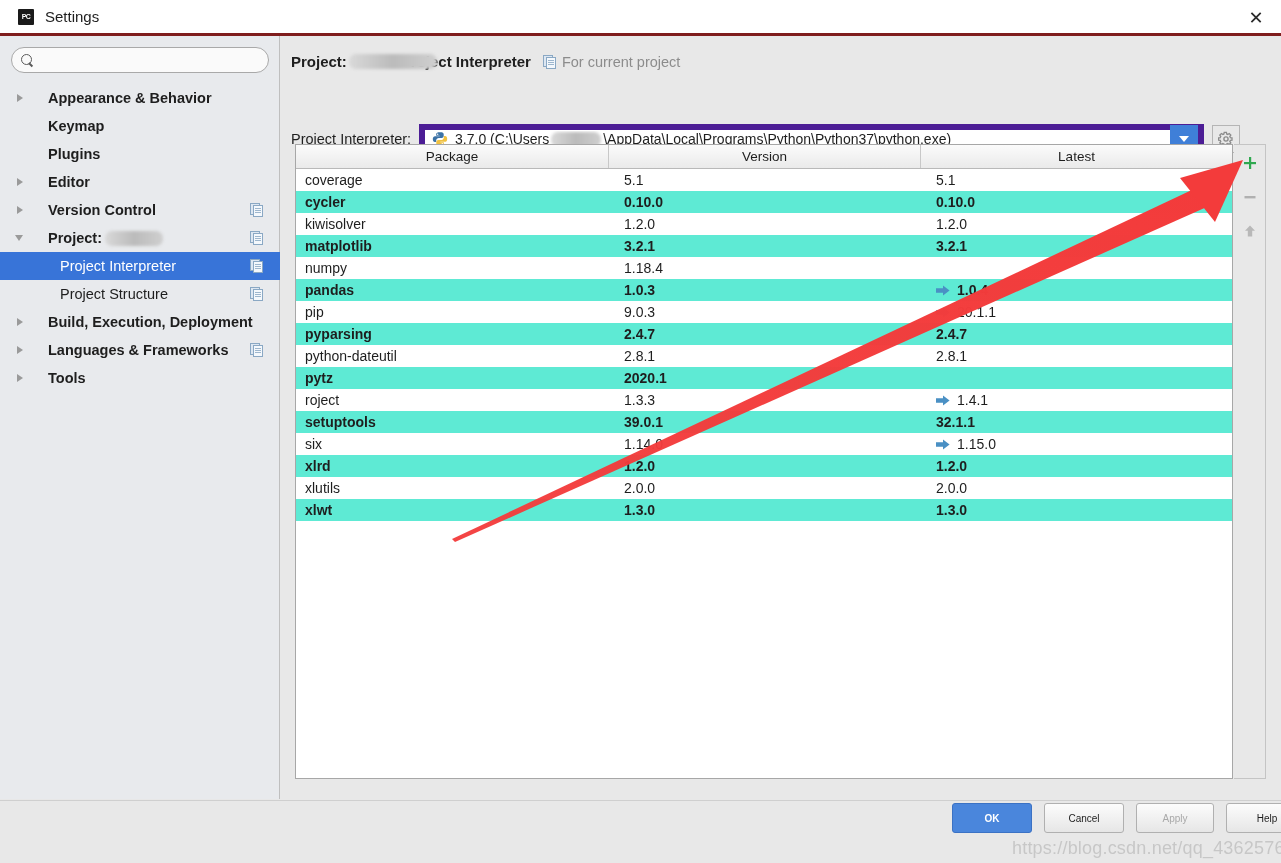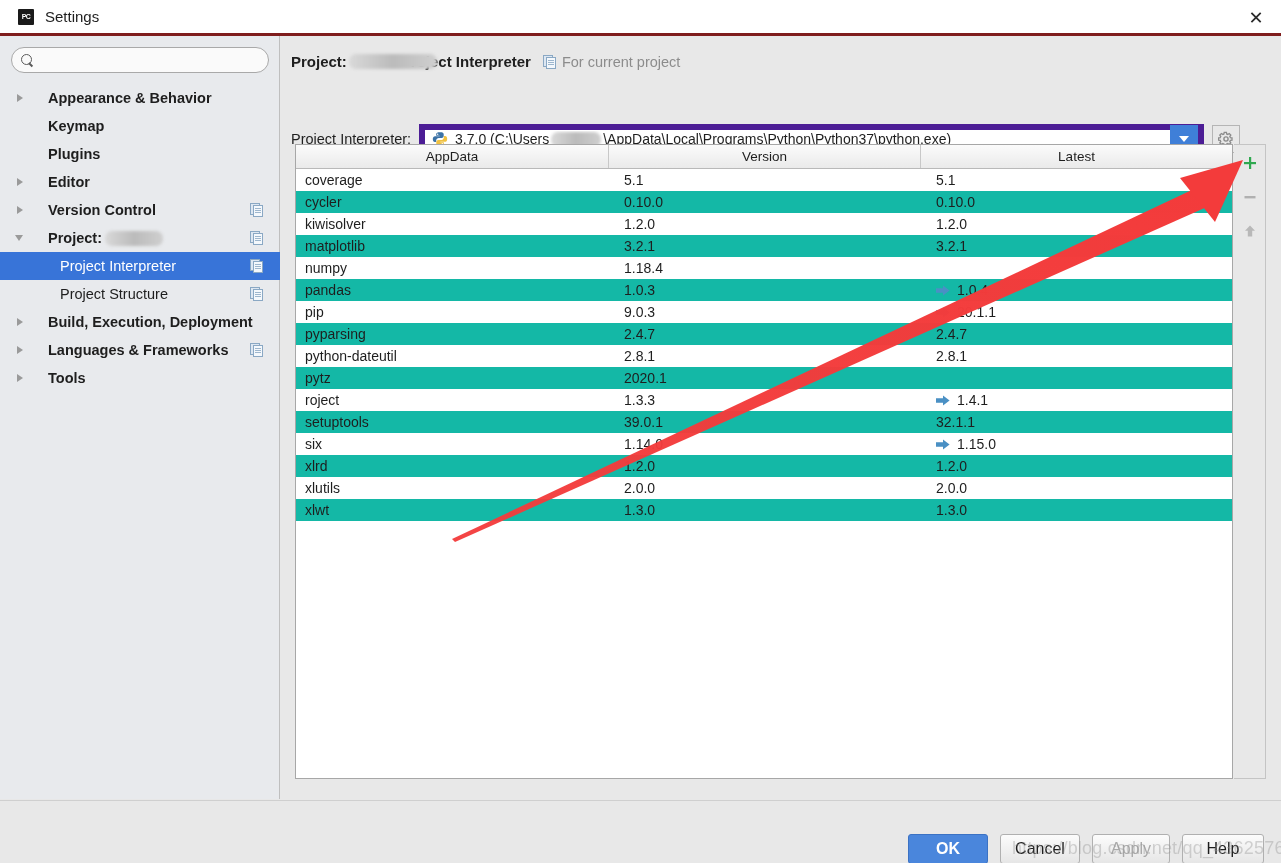--- a/index.html
+++ b/index.html
@@ -218,21 +218,21 @@
     font-size: 13.5px; color: #1e1e1e;
     cursor: pointer;
   }
   .th + .th { border-left: 1px solid #c8c8c8; }
   .col-pkg { width: 312px; }
   .col-ver { width: 312px; }
   .col-lat { flex: 1; }
 
   .trow { display: flex; height: 22px; align-items: center; }
   .trow.odd { background: #ffffff; }
-  .trow.even { background: #14b8a6; }
+  .trow.even { background: #5eead4; font-weight: bold; }
   .td {
     font-size: 14px; color: #1e1e1e;
     display: flex; align-items: center;
     overflow: hidden; white-space: nowrap;
   }
   .td.pkg { width: 312px; padding-left: 9px; }
   .td.ver { width: 312px; padding-left: 16px; }
   .td.lat { flex: 1; padding-left: 16px; }
   .upd-arrow {
     margin-right: 7px;
@@ -264,29 +264,30 @@
   }
 
   
   .bottombar {
     position: absolute; left: 0; top: 800px;
     width: 1281px; height: 63px;
     background: #e8e8e8;
     border-top: 1px solid #cfcfcf;
   }
   .btn {
-    position: absolute; top: 33px;
+    position: absolute; top: 2px;
     height: 30px;
     border: 1px solid #b0b0b0;
     border-radius: 3px;
     background: linear-gradient(180deg,#fcfcfc,#e6e6e6);
     font-family: "Liberation Sans", sans-serif;
-    font-size: 16px; color: #1e1e1e;
+    font-size: 10px; color: #1e1e1e;
     display: flex; align-items: center; justify-content: center;
     cursor: pointer;
+    margin-left: 44px;
   }
   .btn.primary {
     background: #4a86dc;
     border-color: #3b72c4;
     color: #ffffff;
     font-weight: bold;
   }
   .btn.disabled { color: #a9a9a9; cursor: default; }
   .btn-ok     { left: 908px; width: 80px; }
   .btn-cancel { left: 1000px; width: 80px; }
@@ -438,21 +439,21 @@
       <div class="gear-btn">
         <svg width="16" height="16" viewBox="0 0 16 16">
           <path d="M8 5.2a2.8 2.8 0 100 5.6 2.8 2.8 0 000-5.6zm0 4.2a1.4 1.4 0 110-2.8 1.4 1.4 0 010 2.8z" fill="#8b8b8b"></path>
           <path d="M14 9.1V6.9l-1.7-.3c-.1-.4-.3-.8-.5-1.1l1-1.4-1.6-1.6-1.4 1c-.3-.2-.7-.4-1.1-.5L8.4 1.3H6.2L5.9 3c-.4.1-.8.3-1.1.5l-1.4-1-1.6 1.6 1 1.4c-.2.3-.4.7-.5 1.1L.6 6.9v2.2l1.7.3c.1.4.3.8.5 1.1l-1 1.4 1.6 1.6 1.4-1c.3.2.7.4 1.1.5l.3 1.7h2.2l.3-1.7c.4-.1.8-.3 1.1-.5l1.4 1 1.6-1.6-1-1.4c.2-.3.4-.7.5-1.1l1.7-.3z" fill="none" stroke="#8b8b8b" stroke-width="1.3"></path>
         </svg>
       </div>
     </div>
 
     <div class="table-wrap">
       <div class="thead">
-        <div class="th col-pkg">AppData</div>
+        <div class="th col-pkg">Package</div>
         <div class="th col-ver">Version</div>
         <div class="th col-lat">Latest</div>
       </div>
       <div id="tbody">
           <div class="trow odd">
             <div class="td pkg">coverage</div>
             <div class="td ver">5.1</div>
             <div class="td lat">
               <span>5.1</span>
             </div>

